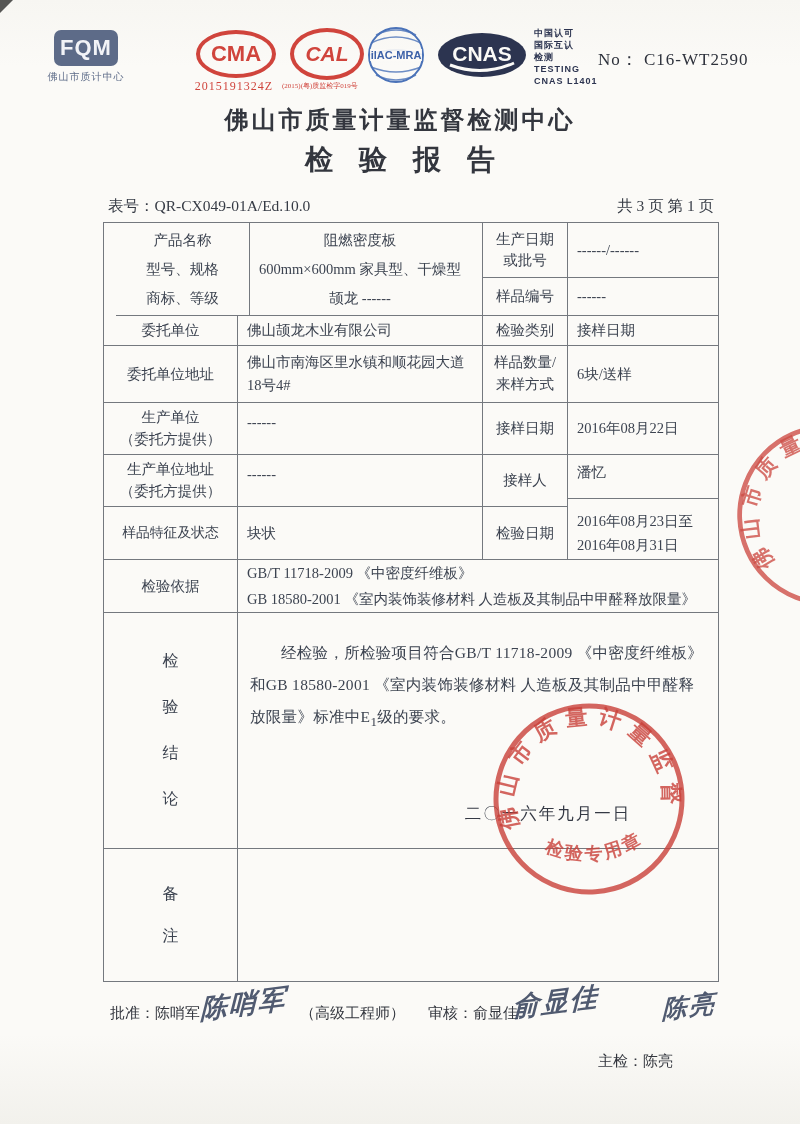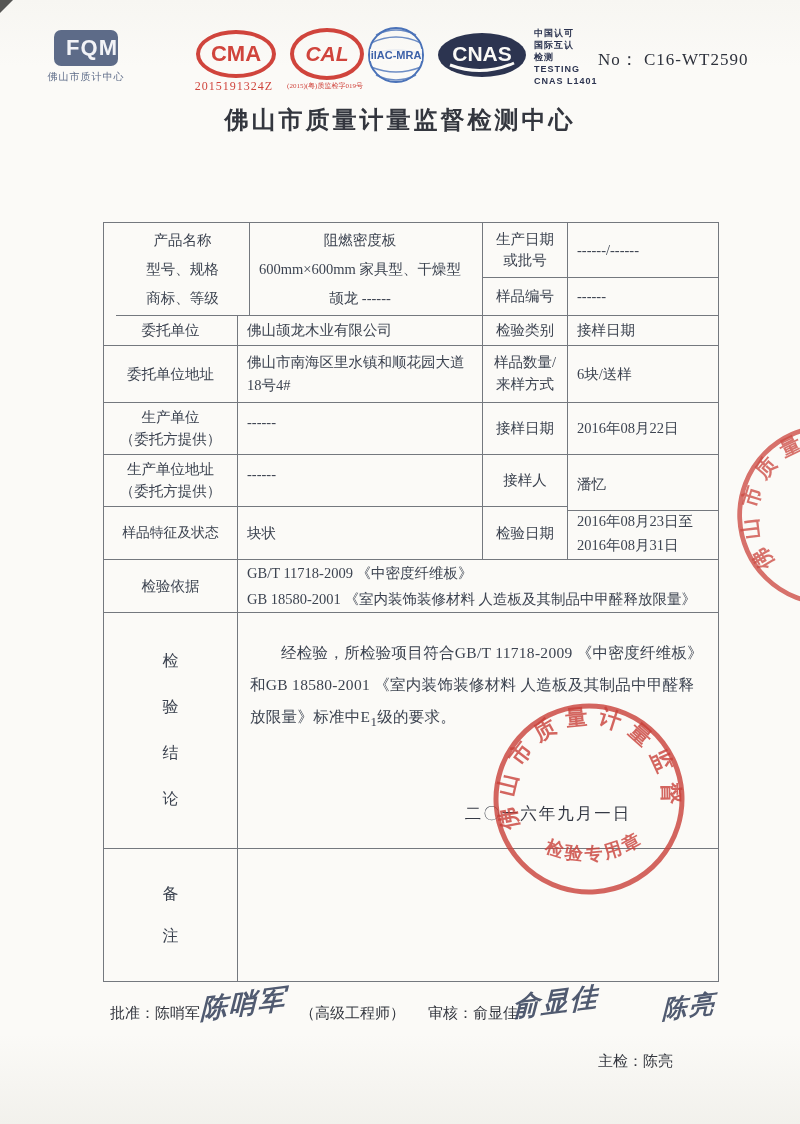--- a/index.html
+++ b/index.html
@@ -9,32 +9,32 @@
     background:linear-gradient(180deg,#f7f6f2 0%,#fbfaf7 6%,#fbfaf7 92%,#f2f1ec 100%);
     font-family:"Liberation Serif","DejaVu Serif",serif;
     color:#3c4350;
   }
   .corner-mark{position:absolute;left:0;top:0;width:0;height:0;
     border-top:13px solid #3a3a38;border-right:13px solid transparent;opacity:.85;}
   .abs{position:absolute;}
   
   .fqm-box{position:absolute;left:54px;top:30px;width:64px;height:36px;background:#5d6b88;
     border-radius:7px;color:#f2f3f7;font-weight:bold;font-size:22px;display:flex;
-    align-items:center;justify-content:flex-end;letter-spacing:1px;
+    align-items:center;justify-content:center;letter-spacing:1px;
     font-family:"Liberation Sans",sans-serif;}
   .fqm-cap{position:absolute;left:28px;top:70px;width:116px;text-align:center;
     font-size:10px;color:#5d6b88;letter-spacing:1px;}
   .oval-logo{position:absolute;border:4px solid #d0443c;border-radius:50%;
     display:flex;align-items:center;justify-content:center;color:#d0443c;
     font-weight:bold;font-family:"Liberation Sans",sans-serif;}
   .cma{left:196px;top:30px;width:72px;height:40px;font-size:22px;letter-spacing:0px;}
   .cal{left:290px;top:28px;width:66px;height:44px;font-size:21px;font-style:italic;}
   .cma-cap{position:absolute;left:188px;top:79px;width:92px;text-align:center;
     font-size:12px;color:#d0443c;letter-spacing:1px;}
-  .cal-cap{position:absolute;left:282px;top:81px;width:86px;text-align:center;
+  .cal-cap{position:absolute;left:282px;top:81px;width:86px;text-align:left;
     font-size:7px;color:#d0443c;}
   .ilac{left:366px;top:25px;}
   .cnas-cap{position:absolute;left:534px;top:27px;font-size:9px;line-height:12px;
     font-weight:bold;color:#2c3450;font-family:"Liberation Sans",sans-serif;letter-spacing:1px;}
   .report-no{position:absolute;left:598px;top:48px;font-size:17px;color:#2e323c;letter-spacing:1px;}
   
   .org-name{position:absolute;left:0;top:104px;width:100%;text-align:center;
     font-size:24px;font-weight:600;letter-spacing:3px;color:#33363e;}
   .report-title{position:absolute;left:0;top:141px;width:100%;text-align:center;
     font-size:28px;font-weight:600;letter-spacing:26px;text-indent:26px;color:#33363e;}
@@ -118,21 +118,28 @@
       <div>CNAS L1401</div>
     </div>
 
     <div class="report-no">
       <span>No：</span>
       <span>C16-WT2590</span>
     </div>
   </div>
 
   <div class="org-name">佛山市质量计量监督检测中心</div>
-
+  <div class="report-title">检验报告</div>
+
+  <div class="form-row">
+    <span>
+      <span>表号：</span><span>QR-CX049-01A/Ed.10.0</span>
+    </span>
+    <span>共 3 页  第 1 页</span>
+  </div>
 
   <div class="tbl">
 
     <div class="cell br bb lines" style="left:12px;top:0;width:134px;height:93px;">
       <div>产品名称</div>
       <div>型号、规格</div>
       <div>商标、等级</div>
     </div>
     <div class="cell br bb lines" style="left:134px;top:0;width:245px;height:93px;">
       <div>阻燃密度板</div>
@@ -167,21 +174,21 @@
     <div class="cell br bb hleft" style="left:134px;top:180px;width:245px;height:52px;justify-content:flex-start;padding-top:8px;">------</div>
     <div class="cell br bb" style="left:379px;top:180px;width:85px;height:52px;">接样日期</div>
     <div class="cell bb hleft" style="left:464px;top:180px;width:150px;height:52px;justify-content:center;">2016年08月22日</div>
 
     <div class="cell br bb" style="left:0;top:232px;width:134px;height:52px;line-height:1.5;">
       <div>生产单位地址</div>
       <div>（委托方提供）</div>
     </div>
     <div class="cell br bb hleft" style="left:134px;top:232px;width:245px;height:52px;justify-content:flex-start;padding-top:8px;">------</div>
     <div class="cell br bb" style="left:379px;top:232px;width:85px;height:52px;">接样人</div>
-    <div class="cell bb hleft" style="left:464px;top:236px;width:150px;height:52px;justify-content:center;">潘忆</div>
+    <div class="cell bb hleft" style="left:464px;top:224px;width:150px;height:52px;justify-content:center;">潘忆</div>
 
     <div class="cell br bb" style="left:0;top:284px;width:134px;height:53px;font-size:13.8px;">样品特征及状态</div>
     <div class="cell br bb hleft" style="left:134px;top:284px;width:245px;height:53px;justify-content:center;">块状</div>
     <div class="cell br bb" style="left:379px;top:284px;width:85px;height:53px;">检验日期</div>
     <div class="cell bb hleft" style="left:464px;top:284px;width:150px;height:53px;justify-content:center;line-height:24px;">
       <div>2016年08月23日至</div>
       <div>2016年08月31日</div>
     </div>
 
     <div class="cell br bb" style="left:0;top:337px;width:134px;height:53px;">检验依据</div>

